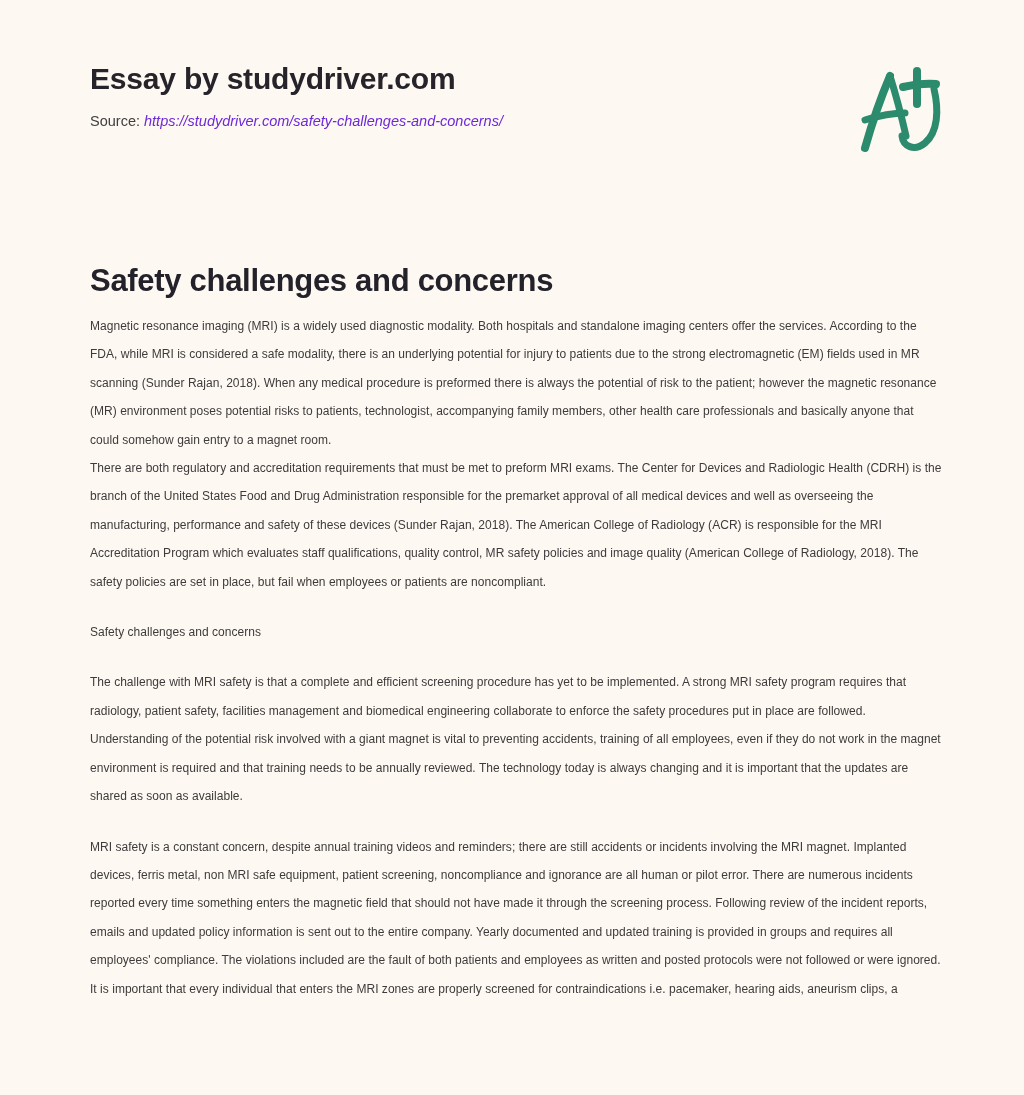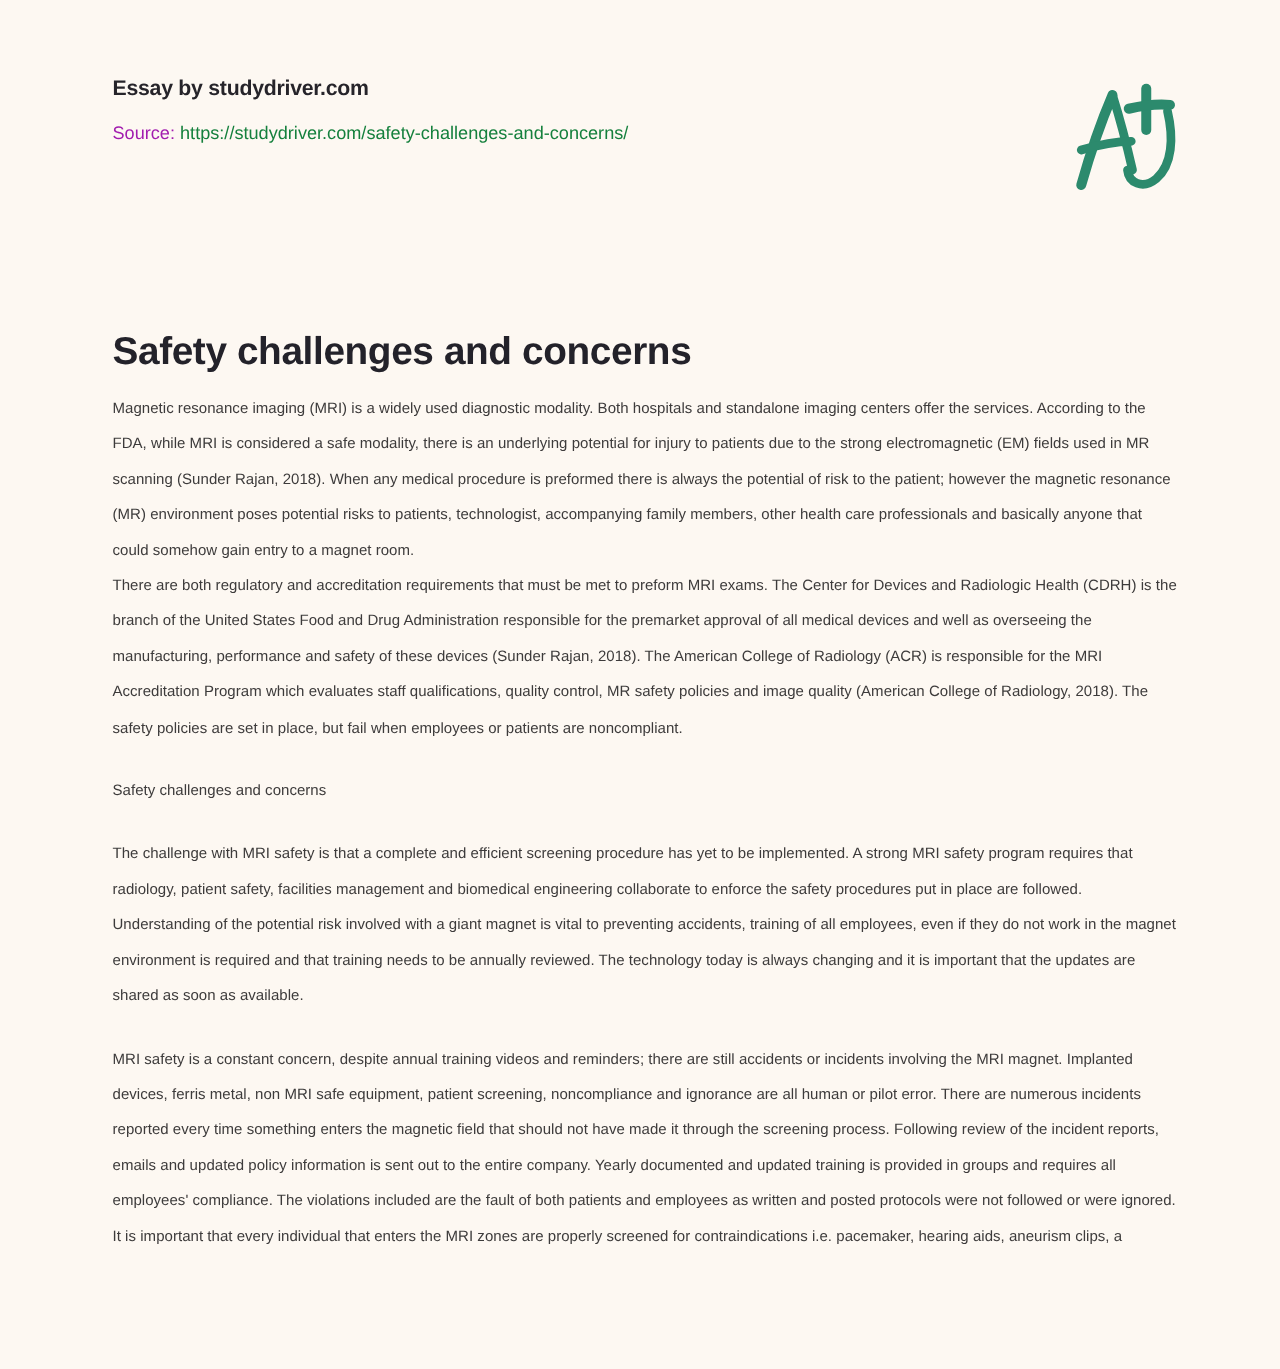--- a/index.html
+++ b/index.html
@@ -27,43 +27,44 @@
   
   .header {
     position: absolute;
     left: 90px;
     top: 62px;
     right: 80px;
     height: 120px;
   }
 
   .brand-line {
-    font-size: 17px;
+    font-size: 30px;
     font-weight: bold;
     letter-spacing: -0.2px;
     color: #26242a;
     line-height: 1.1;
     white-space: nowrap;
   }
 
   .source-line {
     margin-top: 17px;
     font-size: 14.5px;
     color: #8b8b8b;
     line-height: 1.3;
     white-space: nowrap;
   }
 
   .source-label {
-    color: #a21caf;
+    color: #404040;
   }
 
   .source-url {
-    color: #15803d;
+    color: #6d28d9;
     text-decoration: none;
+    font-style: italic;
   }
 
   
   .logo {
     position: absolute;
     right: 68px;
     top: 58px;
     width: 110px;
     height: 110px;
   }

